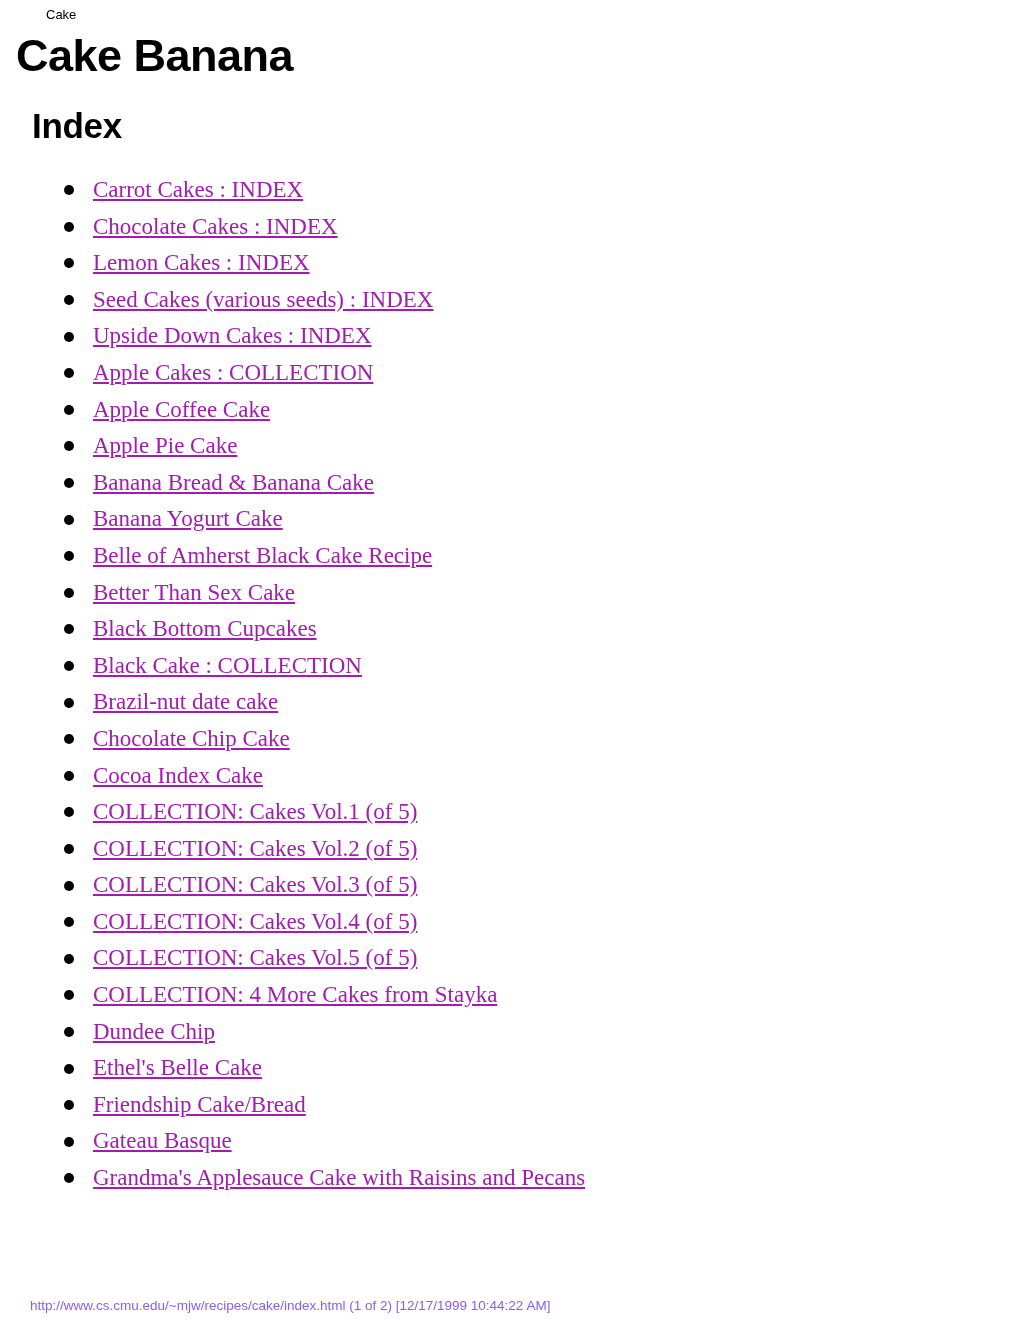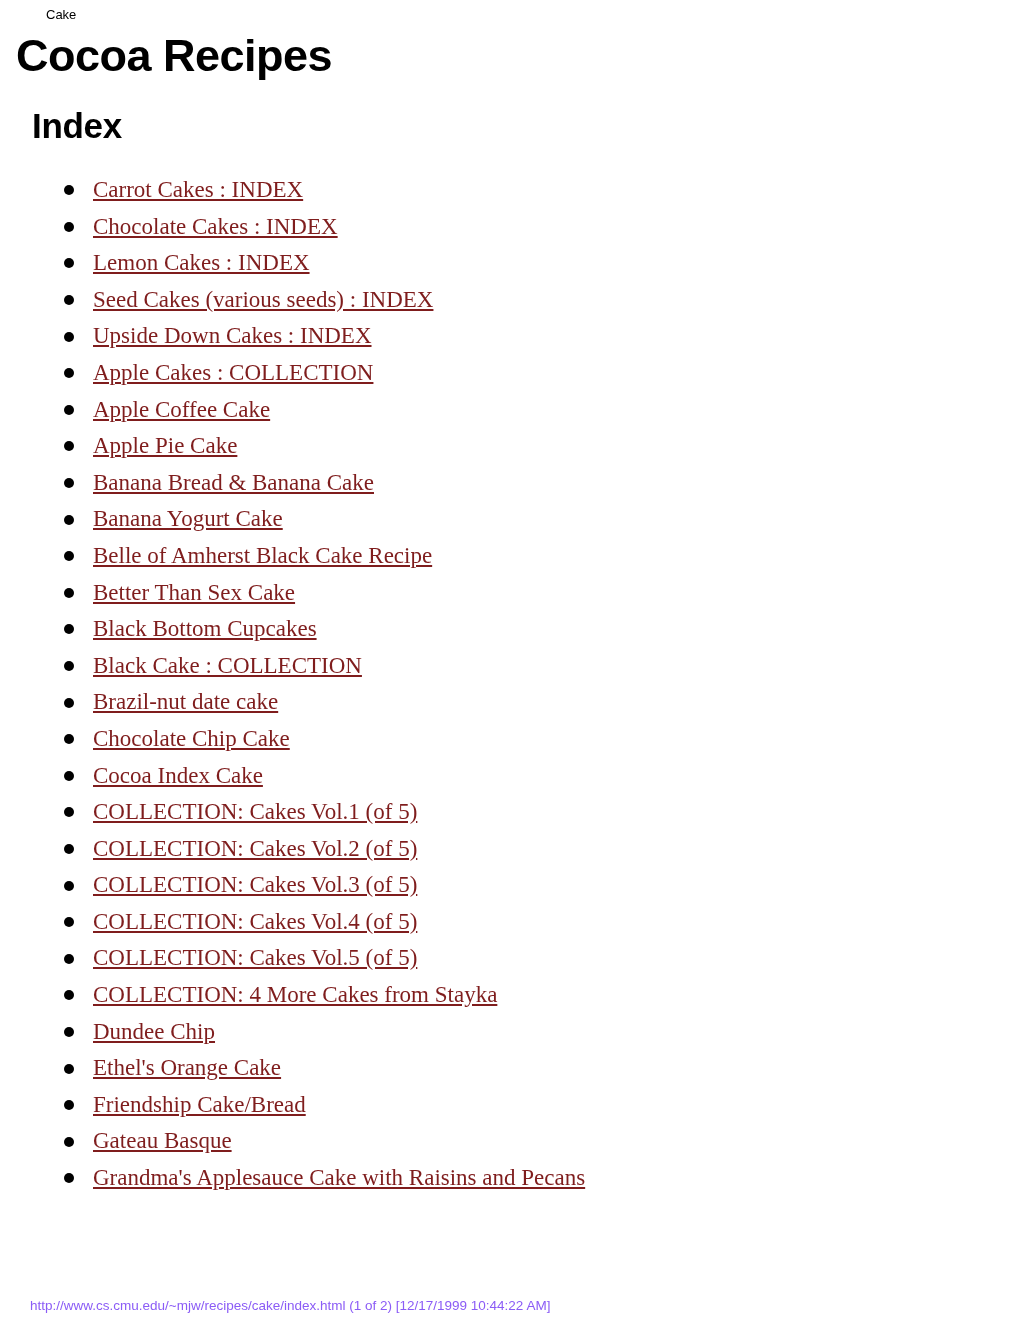--- a/index.html
+++ b/index.html
@@ -82,21 +82,21 @@
     top: 50%;
     width: 10px;
     height: 10px;
     margin-top: -5px;
     border-radius: 50%;
     background: #000000;
     display: block;
   }
 
   ul.index-list li a.index-link {
-    color: #7f1d1d;
+    color: #a21caf;
     text-decoration: underline;
     font-family: "Liberation Serif", "DejaVu Serif", serif;
     font-size: 23px;
     cursor: pointer;
   }
 
   
   .page-footer {
     position: absolute;
     left: 30px;
@@ -108,21 +108,21 @@
     white-space: nowrap;
   }
 </style>
 </head>
 <body>
 
 <div class="page-header">Cake</div>
 
 <div class="content">
 
-  <h1 class="doc-title">Cocoa Recipes</h1>
+  <h1 class="doc-title">Cake Banana</h1>
 
   <h2 class="section-title">Index</h2>
 
   <ul class="index-list" id="index-list">
       <li><span class="bullet"></span><a class="index-link" href="#">Carrot Cakes : INDEX</a></li>
       <li><span class="bullet"></span><a class="index-link" href="#">Chocolate Cakes : INDEX</a></li>
       <li><span class="bullet"></span><a class="index-link" href="#">Lemon Cakes : INDEX</a></li>
       <li><span class="bullet"></span><a class="index-link" href="#">Seed Cakes (various seeds) : INDEX</a></li>
       <li><span class="bullet"></span><a class="index-link" href="#">Upside Down Cakes : INDEX</a></li>
       <li><span class="bullet"></span><a class="index-link" href="#">Apple Cakes : COLLECTION</a></li>
@@ -137,21 +137,21 @@
       <li><span class="bullet"></span><a class="index-link" href="#">Brazil-nut date cake</a></li>
       <li><span class="bullet"></span><a class="index-link" href="#">Chocolate Chip Cake</a></li>
       <li><span class="bullet"></span><a class="index-link" href="#">Cocoa Index Cake</a></li>
       <li><span class="bullet"></span><a class="index-link" href="#">COLLECTION: Cakes Vol.1 (of 5)</a></li>
       <li><span class="bullet"></span><a class="index-link" href="#">COLLECTION: Cakes Vol.2 (of 5)</a></li>
       <li><span class="bullet"></span><a class="index-link" href="#">COLLECTION: Cakes Vol.3 (of 5)</a></li>
       <li><span class="bullet"></span><a class="index-link" href="#">COLLECTION: Cakes Vol.4 (of 5)</a></li>
       <li><span class="bullet"></span><a class="index-link" href="#">COLLECTION: Cakes Vol.5 (of 5)</a></li>
       <li><span class="bullet"></span><a class="index-link" href="#">COLLECTION: 4 More Cakes from Stayka</a></li>
       <li><span class="bullet"></span><a class="index-link" href="#">Dundee Chip</a></li>
-      <li><span class="bullet"></span><a class="index-link" href="#">Ethel's Orange Cake</a></li>
+      <li><span class="bullet"></span><a class="index-link" href="#">Ethel's Belle Cake</a></li>
       <li><span class="bullet"></span><a class="index-link" href="#">Friendship Cake/Bread</a></li>
       <li><span class="bullet"></span><a class="index-link" href="#">Gateau Basque</a></li>
       <li><span class="bullet"></span><a class="index-link" href="#">Grandma's Applesauce Cake with Raisins and Pecans</a></li>
     </ul>
 
 </div>
 
 <div class="page-footer">http://www.cs.cmu.edu/~mjw/recipes/cake/index.html (1 of 2) [12/17/1999 10:44:22 AM]</div>
 
 </body></html>

